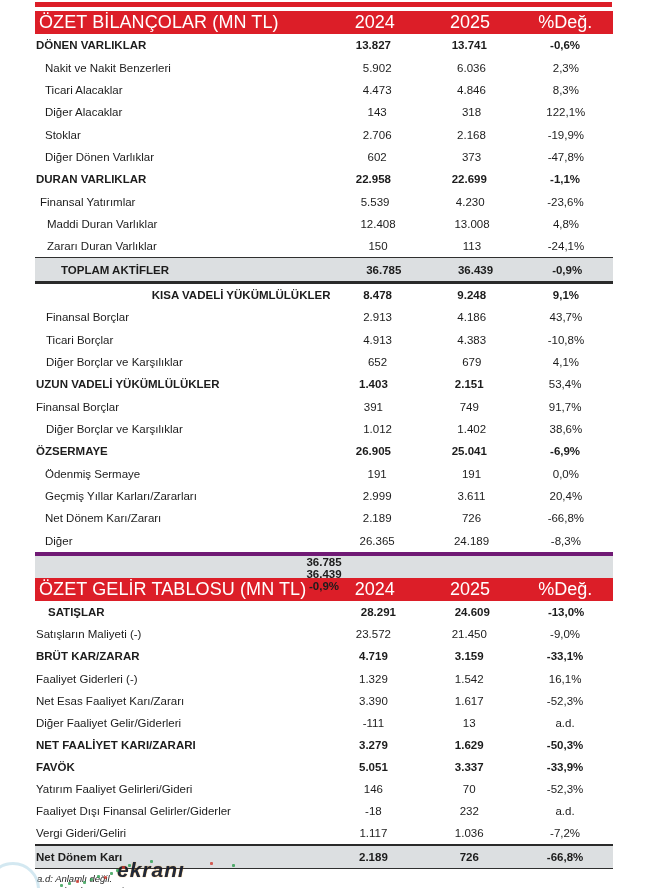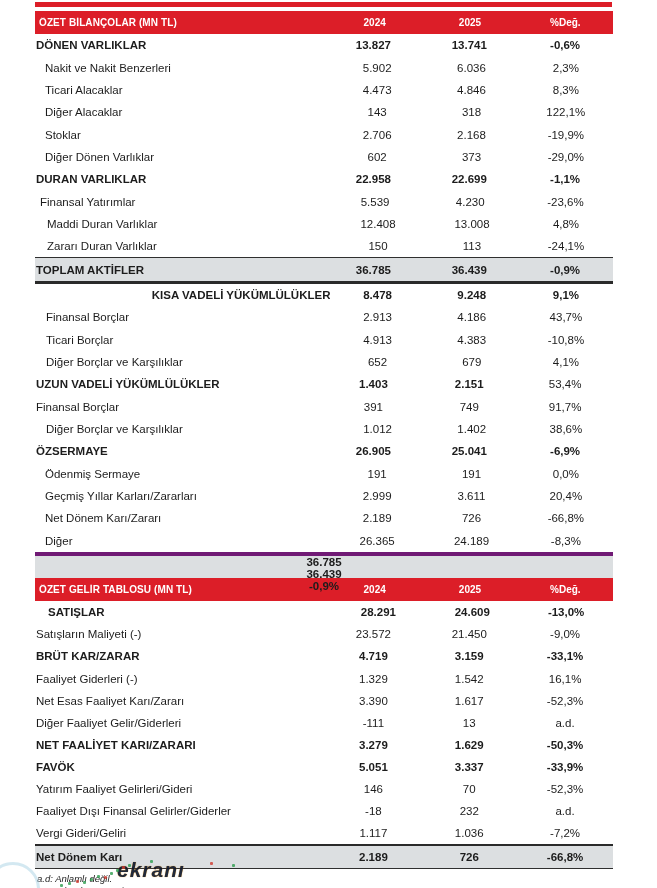--- a/index.html
+++ b/index.html
@@ -14,38 +14,38 @@
   .top-strip{
     position:absolute;left:35px;top:2px;width:577px;height:5px;
     background:#dc1e28;
   }
   .tables{
     position:absolute;left:35px;top:11px;width:578px;
   }
   .hdr-row{
     display:flex;align-items:center;
     height:23px;background:#dc1e28;color:#ffffff;
-    font-weight:700;font-size:10px;
+    font-weight:400;font-size:18px;
   }
   .hdr-row .c-label{padding-left:4px;letter-spacing:.1px;}
   .row{
     display:flex;align-items:center;
     height:22.35px;font-size:11.5px;
     background:#ffffff;
   }
   .income .row{height:22.1px;}
   .c-label{width:290px;white-space:nowrap;overflow:hidden;}
   .c-v{width:96px;text-align:center;white-space:nowrap;}
   .row.section{font-weight:700;}
   .row.item{font-weight:400;}
   .row.total{
     font-weight:700;
     background:#dcdfe1;
   }
-  .row.total-a{border-top:1.5px solid #2f2f2f;border-bottom:3px solid #2a2a2a;}
+  .row.total-a{border-top:1.5px solid #2f2f2f;border-bottom:3px solid #2a2a2a;padding-left:25px;}
   .row.total-b{border-top:4px solid #701a75;flex-direction:column;}
   .row.total-c{border-top:2px solid #2a2a2a;border-bottom:1.5px solid #2f2f2f;}
   .pct-regular{font-weight:400;}
   .footnotes{
     margin-top:4px;padding-left:2px;
     font-size:9.5px;font-style:italic;line-height:11.5px;color:#222;
   }
   
   .watermark-text{
     position:absolute;left:117px;top:858px;
@@ -103,21 +103,21 @@
           <div class="row item">
             <div class="c-label" style="padding-left: 10px;">Stoklar</div>
             <div class="c-v">2.706</div>
             <div class="c-v">2.168</div>
             <div class="c-v">-19,9%</div>
           </div>
           <div class="row item">
             <div class="c-label" style="padding-left: 10px;">Diğer Dönen Varlıklar</div>
             <div class="c-v">602</div>
             <div class="c-v">373</div>
-            <div class="c-v">-29,0%</div>
+            <div class="c-v">-47,8%</div>
           </div>
           <div class="row section">
             <div class="c-label" style="padding-left: 1px;">DURAN VARLIKLAR</div>
             <div class="c-v">22.958</div>
             <div class="c-v">22.699</div>
             <div class="c-v">-1,1%</div>
           </div>
           <div class="row item">
             <div class="c-label" style="padding-left: 5px;">Finansal Yatırımlar</div>
             <div class="c-v">5.539</div>

